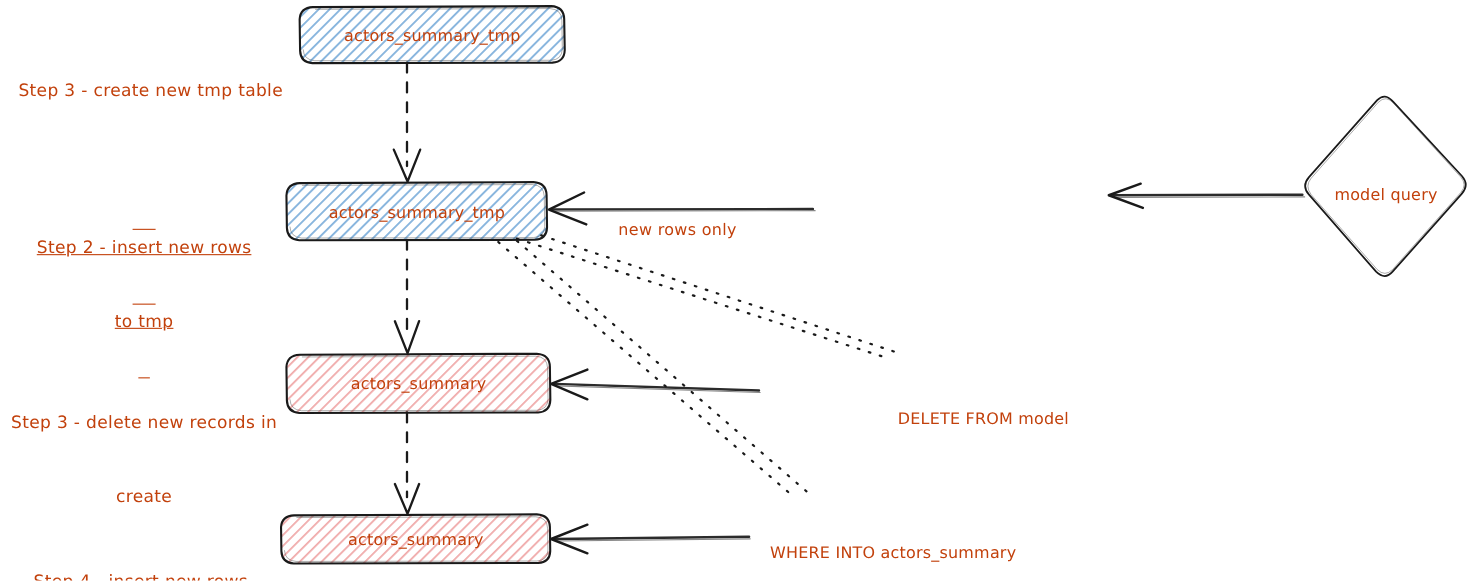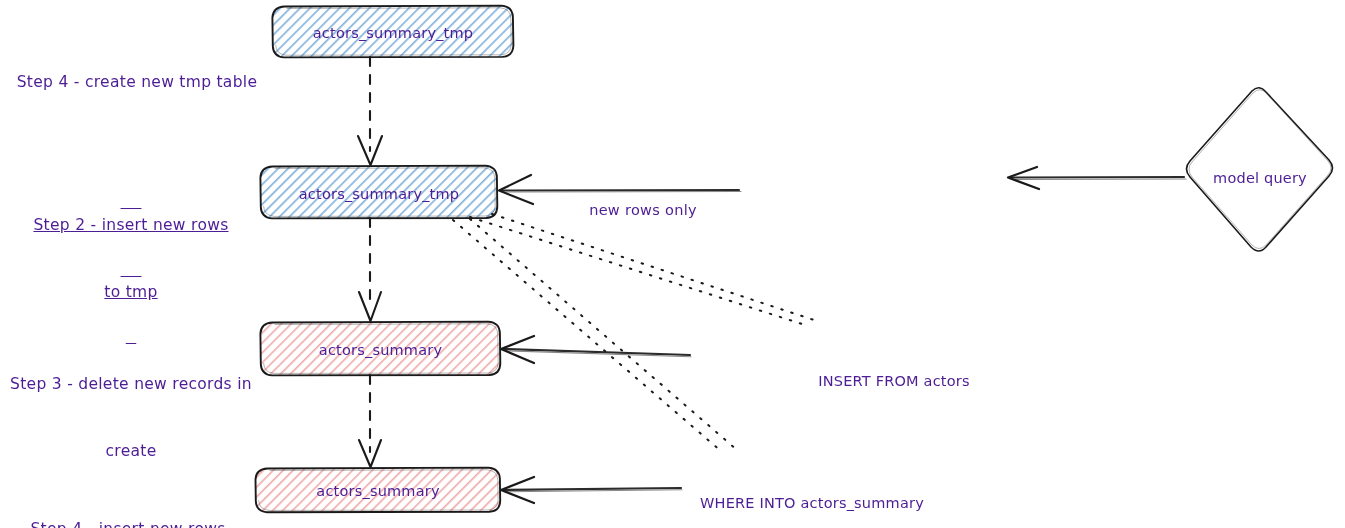--- a/index.html
+++ b/index.html
@@ -23,21 +23,21 @@
     left: 0;
     top: 0;
     width: 1345px;
     height: 528px;
     overflow: visible;
   }
   .handtext {
     position: absolute;
     font-family: "DejaVu Sans", sans-serif;
     font-size: 15.5px;
-    color: #4c1d95;
+    color: #c2410c;
     line-height: 1.45;
     letter-spacing: 0.3px;
     white-space: pre;
     text-align: center;
   }
   .step-label {
     text-align: center;
     font-size: 15.5px;
   }
   .node-label {
@@ -142,21 +142,21 @@
       <path d="M492,214 L820,322" stroke="#1a1a1a" stroke-width="2.0" fill="none" stroke-dasharray="1.5 9" stroke-linecap="round"></path>
     </g>
 
     <g>
       <path d="M453,220 L722,452" stroke="#1a1a1a" stroke-width="2.0" fill="none" stroke-dasharray="1.5 9" stroke-linecap="round"></path>
       <path d="M470,219 L737,450" stroke="#1a1a1a" stroke-width="2.0" fill="none" stroke-dasharray="1.5 9" stroke-linecap="round"></path>
     </g>
   </svg>
 
   <div class="handtext step-label" style="left:8px; top:26px; width:258px;">
-    <div>Step 4 - create new tmp table</div>
+    <div>Step 3 - create new tmp table</div>
   </div>
 
   <div class="handtext step-label" style="left:12px; top:169px; width:238px;text-decoration:underline;">
     <div>Step 2 - insert new rows</div>
     <div>to tmp</div>
   </div>
 
   <div class="handtext step-label" style="left:6px; top:328px; width:250px;">
     <div>Step 3 - delete new records in</div>
     <div>create</div>
@@ -170,25 +170,25 @@
   <div class="handtext node-label" style="left:273px; top:23px; width:240px;">actors_summary_tmp</div>
 
   <div class="handtext node-label" style="left:261px; top:184px; width:236px;">actors_summary_tmp</div>
 
   <div class="handtext node-label" style="left:261px; top:340px; width:239px;">actors_summary</div>
 
   <div class="handtext node-label" style="left:256px; top:481px; width:244px;">actors_summary</div>
 
   <div class="handtext node-label" style="left:1190px; top:168px; width:140px;">model query</div>
 
-  <div class="handtext edge-label" style="left:573px; top:200px; width:140px;">new rows only</div>
+  <div class="handtext edge-label" style="left:546px; top:200px; width:140px;">new rows only</div>
 
 
   <div class="handtext edge-label mono-ish" style="left:684px; top:329px; width:420px; text-align:center;">
-    <div>INSERT FROM actors</div>
+    <div>DELETE FROM model</div>
   </div>
 
   <div class="handtext edge-label mono-ish" style="left:676px; top:451px; width:272px; text-align:center;">
     <div>WHERE INTO actors_summary</div>
     
   </div>
 
 </div>
 
 </body></html>

